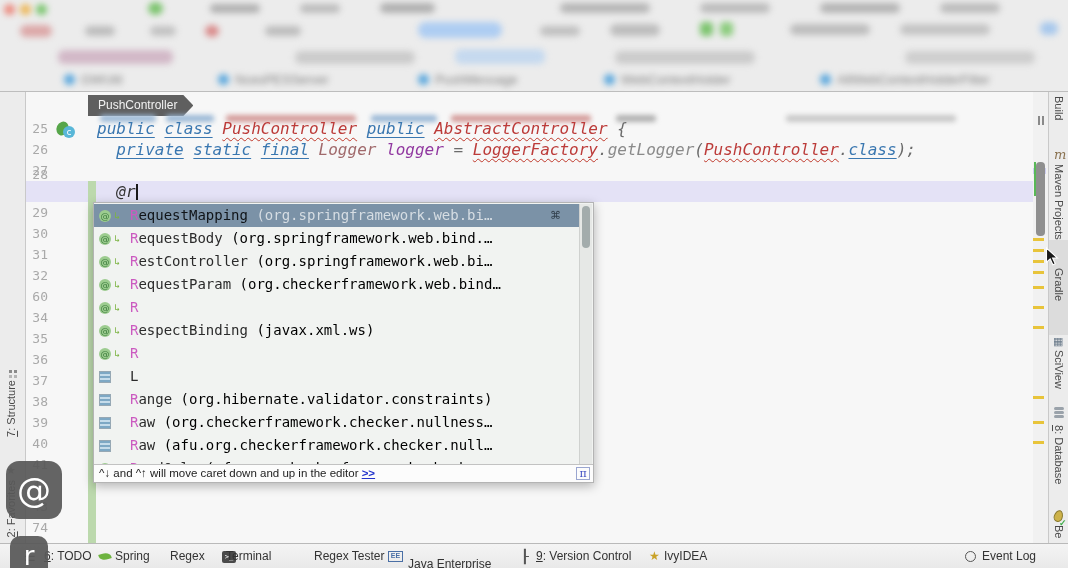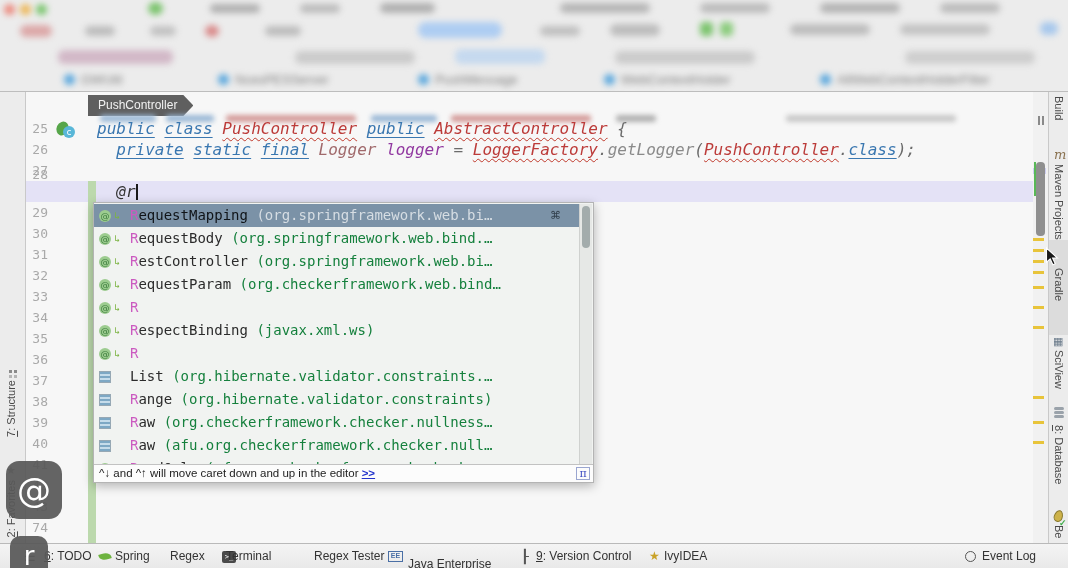--- a/index.html
+++ b/index.html
@@ -46,21 +46,21 @@
   #popup { position:absolute; left:93px; top:202px; width:501px; height:281px; background:#f1f3f1; border:1px solid #b4b4b4; box-shadow:0 3px 10px rgba(0,0,0,.28); z-index:30; }
   #plist { position:absolute; left:0; top:0; width:499px; height:262px; overflow:hidden; }
   .c-row { position:absolute; left:0; width:485px; height:23px; line-height:23px; white-space:nowrap; font-family:"DejaVu Sans Mono", monospace; font-size:14px; }
   .c-row.sel { background:#7b92a7; }
   .ci-ann { position:absolute; left:5px; top:5.5px; width:12px; height:12px; border-radius:50%; background:#9ccc8f; color:#3e7d3e; font-size:9px; line-height:12px; text-align:center; font-family:"DejaVu Sans", sans-serif; }
   .ci-hook { position:absolute; left:20px; top:0; font-size:10px; color:#7cb342; }
   .ci-con { position:absolute; left:5px; top:5.5px; width:12px; height:12px; background:#a8c8de; background-image:repeating-linear-gradient(0deg,#7ea8c4 0 2px,#c6dcea 2px 4px); border:1px solid #96a8b4; }
   .c-first { position:absolute; left:36px; color:#cb5ac0; }
   .c-first.nm { color:#2b2b2b; }
   .c-rest { position:absolute; left:44.4px; color:#2b2b2b; }
-  .c-pkg { color:#15803d; }
+  .c-pkg { color:#000000; }
   .sel .c-rest, .sel .c-first.nm { color:#101418; }
   .sel .c-pkg { color:#d6dde3; }
   .c-hint { position:absolute; right:18px; top:0; font-size:11px; color:#33414e; font-family:"DejaVu Sans", sans-serif; }
   #pscroll { position:absolute; right:1px; top:1px; width:13px; height:260px; background:#e6e8e6; border-left:1px solid #cfd1cf; }
   #pthumb { position:absolute; left:2px; top:2px; width:8px; height:42px; background:#a3acac; border-radius:4px; }
   #pfooter { position:absolute; left:0; bottom:0; width:499px; height:18px; background:#fcfcfc; border-top:1px solid #c2c2c2; font-size:11.5px; line-height:17px; color:#222; padding-left:5px; }
   #pfooter a { color:#2233cc; font-weight:bold; }
   #pibox { position:absolute; right:3px; top:2px; width:14px; height:13px; border:1px solid #9aa6d0; color:#3a49c0; font-size:11px; line-height:12px; text-align:center; font-family:"DejaVu Serif", serif; }
 
   
@@ -182,21 +182,21 @@
   <div id="vcs-strip"></div>
 
   <span class="lnum" style="top:26px">25</span>
   <span class="lnum" style="top:47px">26</span>
   <span class="lnum" style="top:68px">27</span>
   <span class="lnum" style="top:72px">28</span>
   <span class="lnum" style="top:110px">29</span>
   <span class="lnum" style="top:131px">30</span>
   <span class="lnum" style="top:152px">31</span>
   <span class="lnum" style="top:173px">32</span>
-  <span class="lnum" style="top:194px">33</span>
+  <span class="lnum" style="top:194px">60</span>
   <span class="lnum" style="top:215px">34</span>
   <span class="lnum" style="top:236px">35</span>
   <span class="lnum" style="top:257px">36</span>
   <span class="lnum" style="top:278px">37</span>
   <span class="lnum" style="top:299px">38</span>
   <span class="lnum" style="top:320px">39</span>
   <span class="lnum" style="top:341px">40</span>
   <span class="lnum" style="top:362px">41</span>
   <span class="lnum" style="top:383px">42</span>
   <span class="lnum" style="top:404px">43</span>
@@ -253,21 +253,20 @@
         <span class="c-rest"><span>espectBinding</span> <span class="c-pkg">(javax.xml.ws)</span></span>
       </div>
     <div class="c-row" style="top:139px">
         <span class="ci-ann">@</span>
         <span class="ci-hook">↳</span>
         <span class="c-first">R</span>
       </div>
     <div class="c-row" style="top:162px">
         <span class="ci-con"></span>
         <span class="c-first nm">L</span>
-        <span class="c-rest"><span>ist</span> <span class="c-pkg">(org.hibernate.validator.constraints.…</span></span>
       </div>
     <div class="c-row" style="top:185px">
         <span class="ci-con"></span>
         <span class="c-first">R</span>
         <span class="c-rest"><span>ange</span> <span class="c-pkg">(org.hibernate.validator.constraints)</span></span>
       </div>
     <div class="c-row" style="top:208px">
         <span class="ci-con"></span>
         <span class="c-first">R</span>
         <span class="c-rest"><span>aw</span> <span class="c-pkg">(org.checkerframework.checker.nullness…</span></span>

